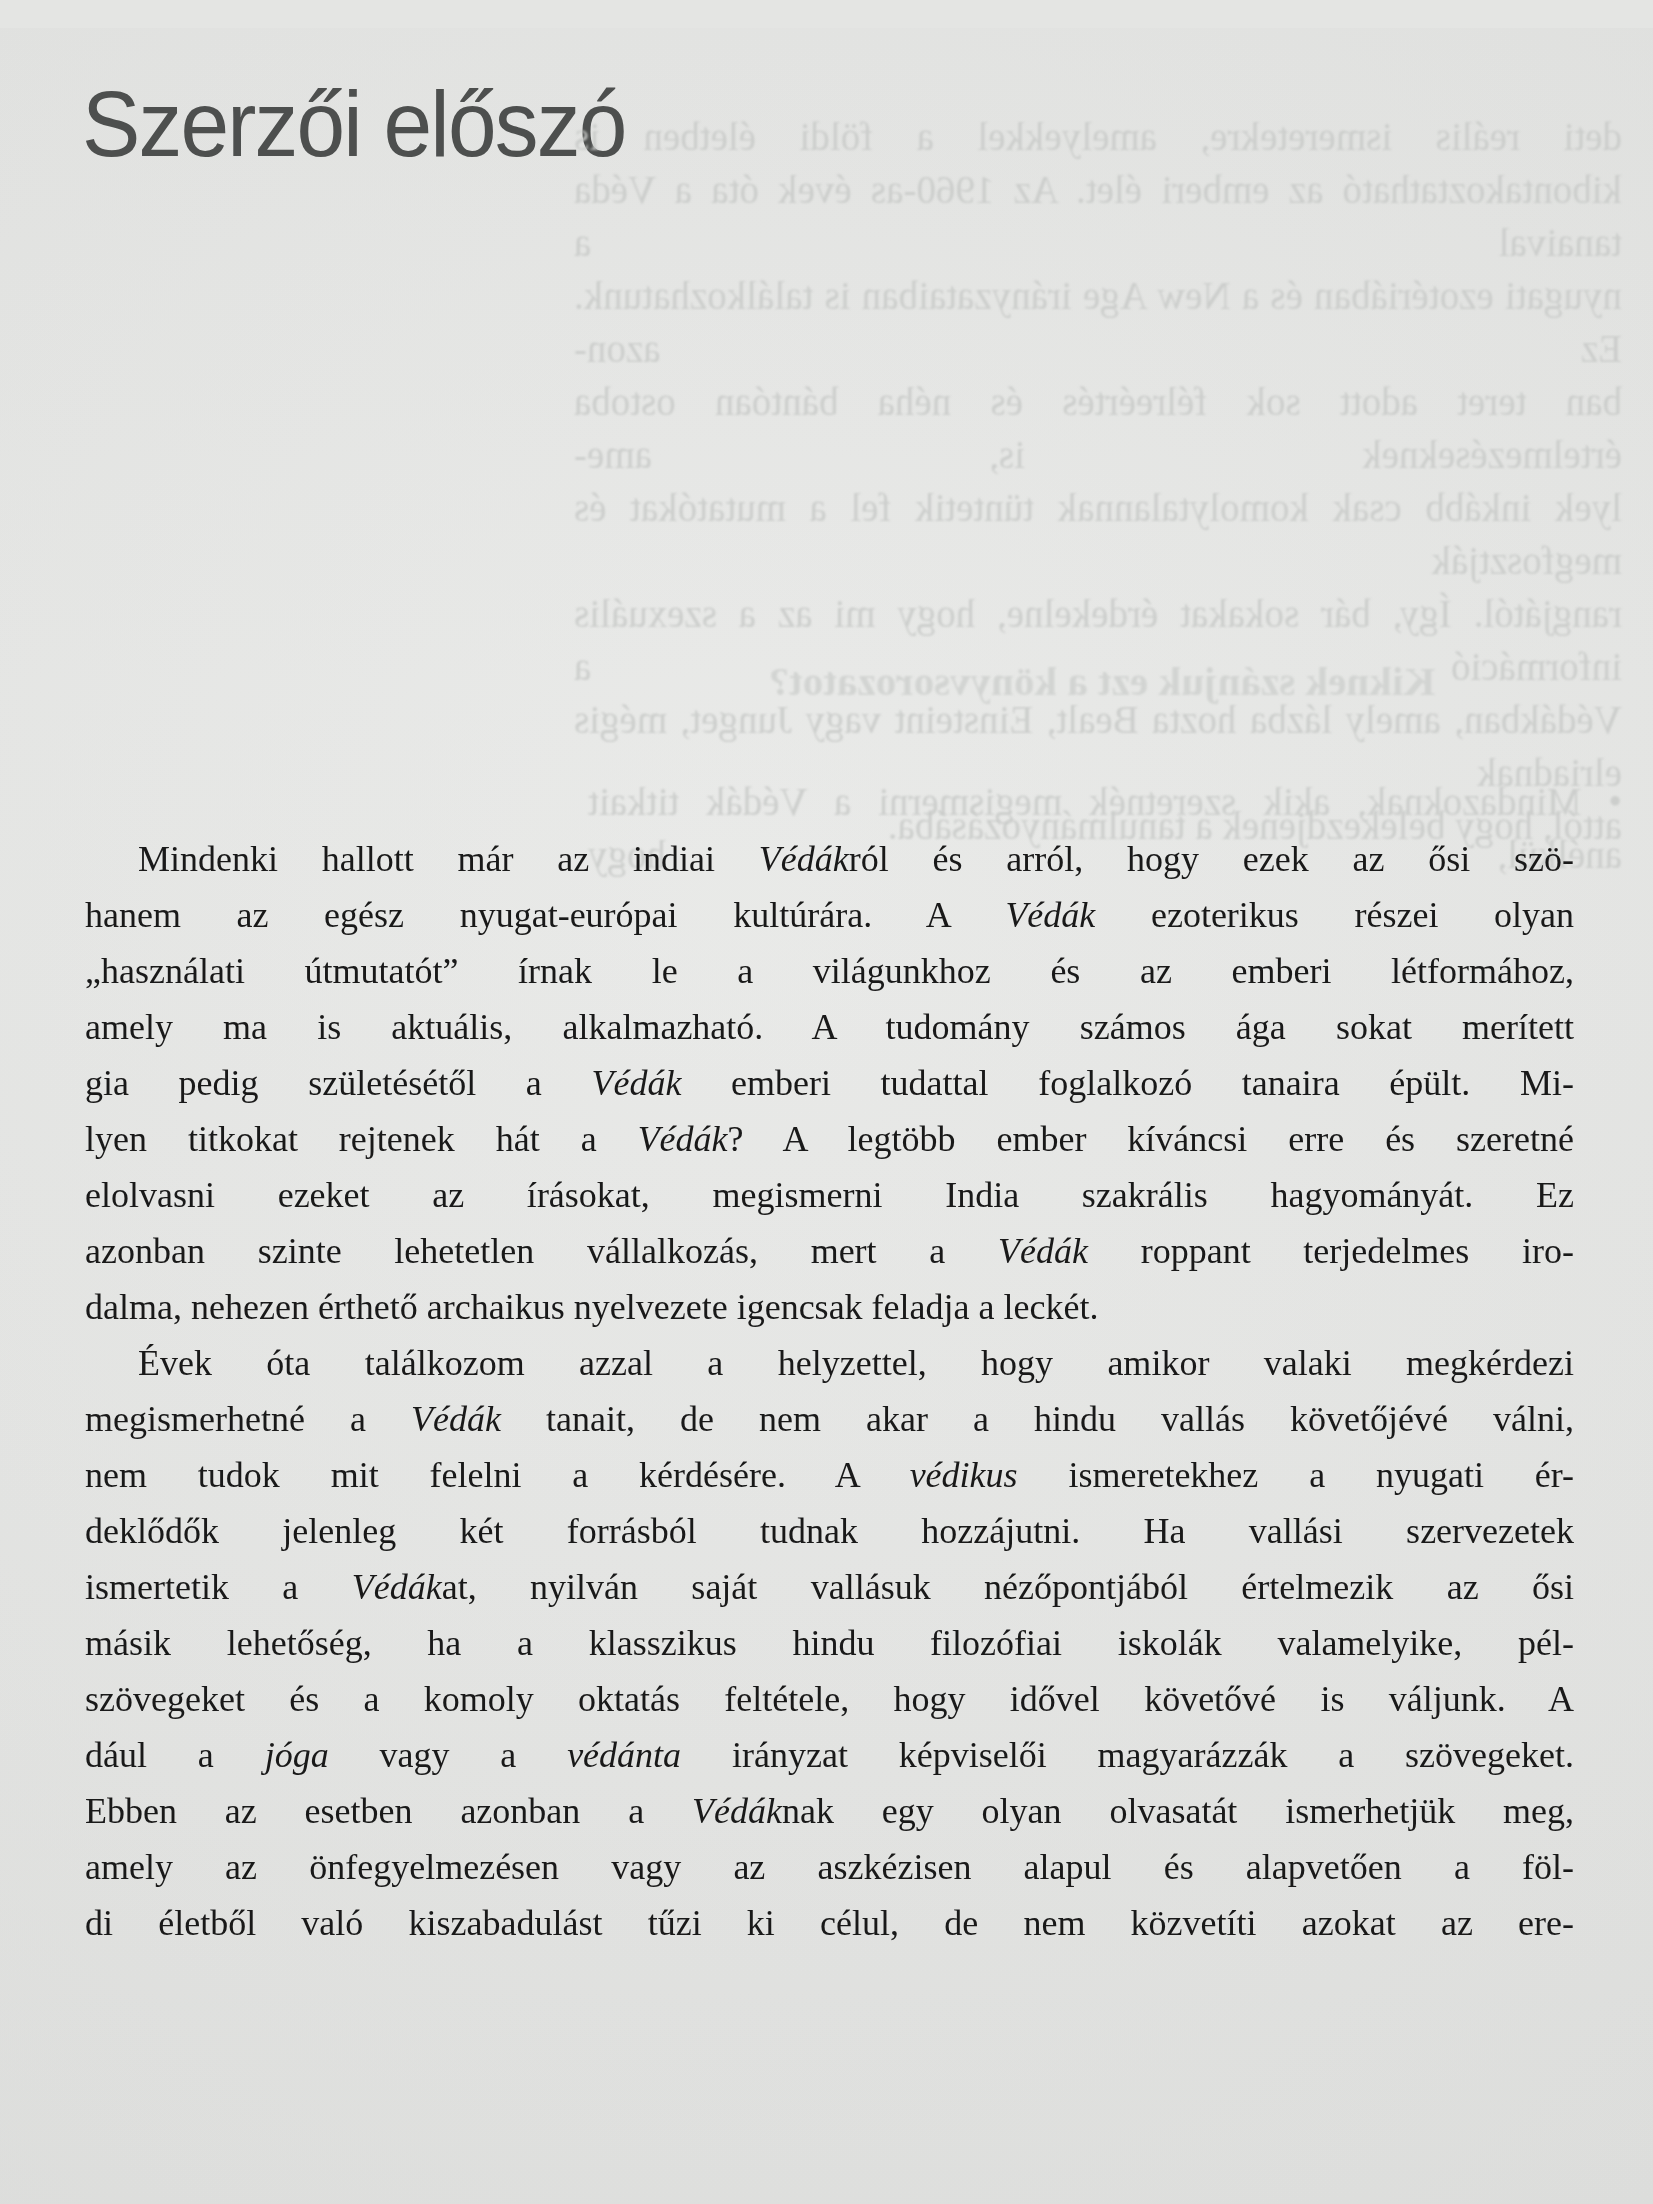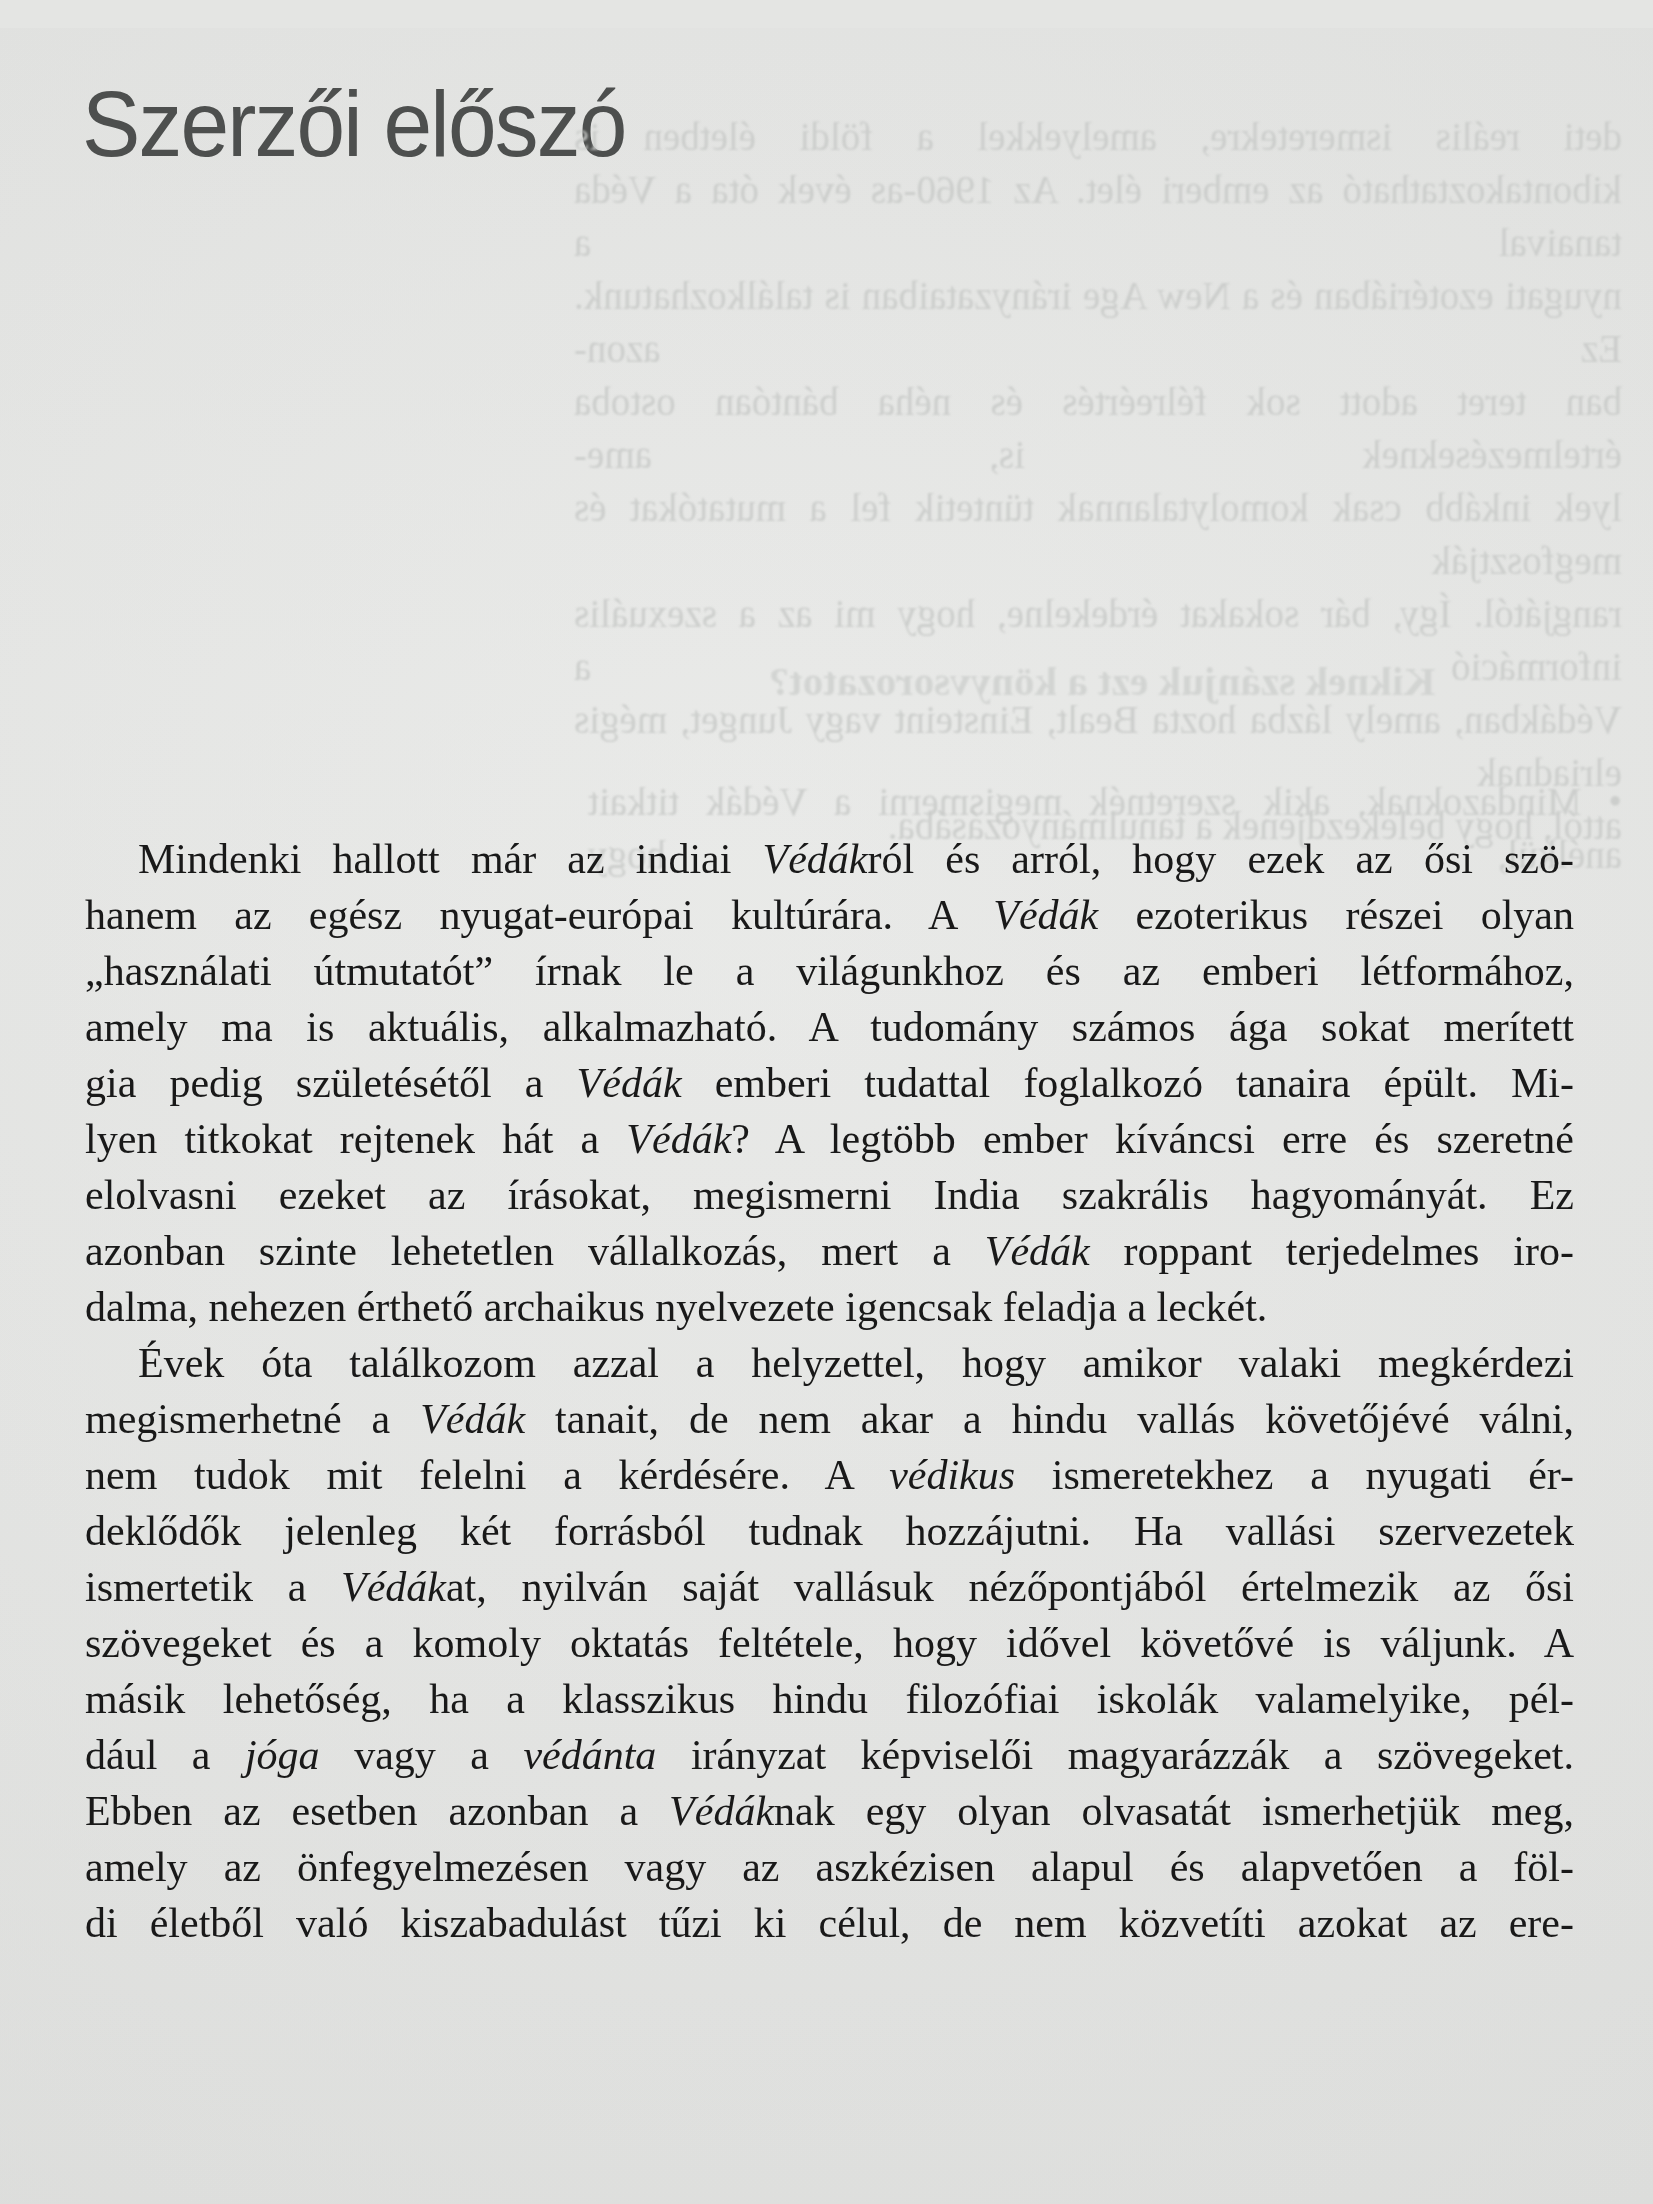--- a/index.html
+++ b/index.html
@@ -47,21 +47,21 @@
     font-size:41px;
     color:#cfd1cf;
   }
   .ghost-bullet{ top:747px; left:588px; width:1034px; }
   .jline{ text-align:justify; text-align-last:justify; }
   .lline{ text-align:left; text-align-last:left; }
   
   .bodytext{
     position:absolute;
     left:85px;top:803px;width:1489px;
-    font-size:42px;
+    font-size:36px;
     line-height:56px;
     color:#191919;
   }
   .bodytext .line{ white-space:normal; }
   .bodytext .indent{ text-indent:53px; }
   .bodytext em{ font-style:italic; }
   .watermark{
     position:absolute;
     left:11px;top:2177px;
     font-family:Liberation Sans, sans-serif;
@@ -102,22 +102,22 @@
       <div class="line jline"><span>gia pedig születésétől a </span><em>Védák</em><span> emberi tudattal foglalkozó tanaira épült. Mi-</span></div>
       <div class="line jline"><span>lyen titkokat rejtenek hát a </span><em>Védák</em><span>? A legtöbb ember kíváncsi erre és szeretné</span></div>
       <div class="line jline"><span>elolvasni ezeket az írásokat, megismerni India szakrális hagyományát. Ez</span></div>
       <div class="line jline"><span>azonban szinte lehetetlen vállalkozás, mert a </span><em>Védák</em><span> roppant terjedelmes iro-</span></div>
       <div class="line lline"><span>dalma, nehezen érthető archaikus nyelvezete igencsak feladja a leckét.</span></div>
       <div class="line jline indent"><span>Évek óta találkozom azzal a helyzettel, hogy amikor valaki megkérdezi</span></div>
       <div class="line jline"><span>megismerhetné a </span><em>Védák</em><span> tanait, de nem akar a hindu vallás követőjévé válni,</span></div>
       <div class="line jline"><span>nem tudok mit felelni a kérdésére. A </span><em>védikus</em><span> ismeretekhez a nyugati ér-</span></div>
       <div class="line jline"><span>deklődők jelenleg két forrásból tudnak hozzájutni. Ha vallási szervezetek</span></div>
       <div class="line jline"><span>ismertetik a </span><em>Védák</em><span>at, nyilván saját vallásuk nézőpontjából értelmezik az ősi</span></div>
+      <div class="line jline"><span>másik lehetőség, ha a klasszikus hindu filozófiai iskolák valamelyike, pél-</span></div>
       <div class="line jline"><span>szövegeket és a komoly oktatás feltétele, hogy idővel követővé is váljunk. A</span></div>
-      <div class="line jline"><span>másik lehetőség, ha a klasszikus hindu filozófiai iskolák valamelyike, pél-</span></div>
       <div class="line jline"><span>dául a </span><em>jóga</em><span> vagy a </span><em>védánta</em><span> irányzat képviselői magyarázzák a szövegeket.</span></div>
       <div class="line jline"><span>Ebben az esetben azonban a </span><em>Védák</em><span>nak egy olyan olvasatát ismerhetjük meg,</span></div>
       <div class="line jline"><span>amely az önfegyelmezésen vagy az aszkézisen alapul és alapvetően a föl-</span></div>
       <div class="line jline"><span>di életből való kiszabadulást tűzi ki célul, de nem közvetíti azokat az ere-</span></div>
     </div>
 
   <div class="watermark">Antikvárium.hu</div>
 
 </div>
 

